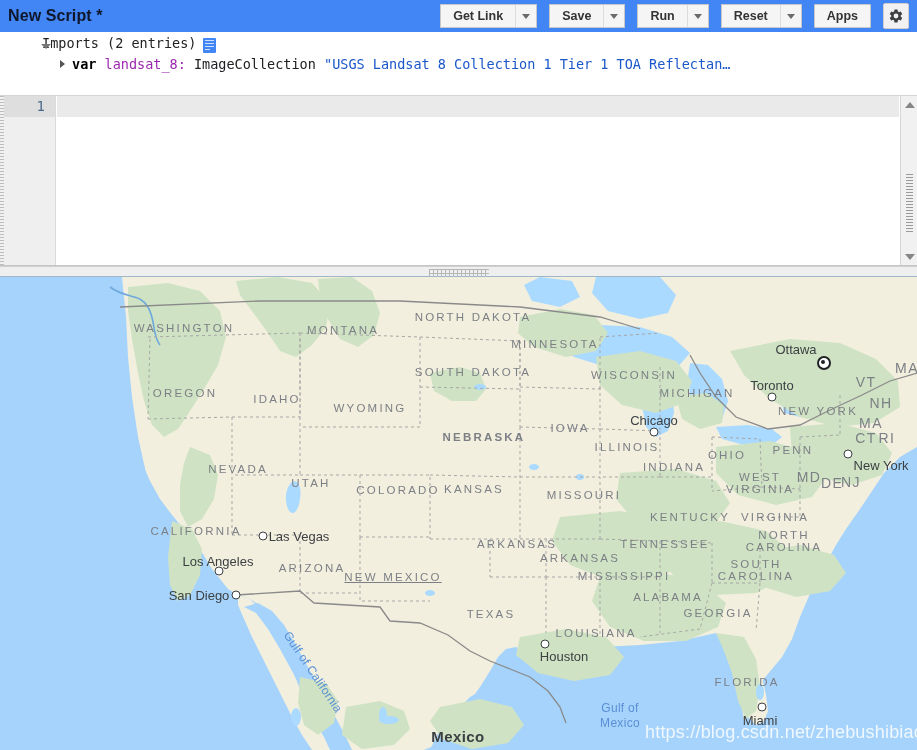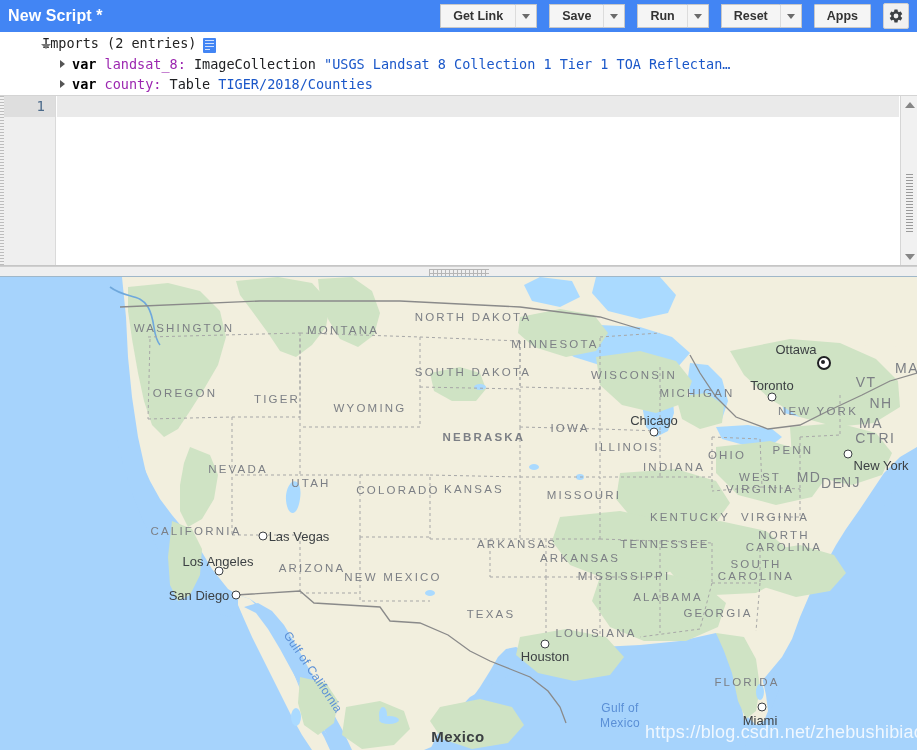--- a/index.html
+++ b/index.html
@@ -13,21 +13,21 @@
 
   
   .toolbar {
     position: absolute; left: 0; top: 0; width: 917px; height: 32px;
     background: #4285F4;
     display: flex; align-items: center;
     box-sizing: border-box;
     padding: 0 6px 0 0;
   }
   .toolbar-title {
-    color: #ffffff;
+    color: #0f172a;
     font-size: 16px;
     font-weight: bold;
     padding-left: 8px;
     letter-spacing: .1px;
     white-space: nowrap;
     flex: 0 0 auto;
   }
   .toolbar-spacer { flex: 1 1 auto; }
   .btn-group { display: flex; align-items: stretch; margin-right: 12px; flex: 0 0 auto; }
   .btn {
@@ -326,24 +326,20 @@
       <span class="tri-down"></span>
       <span class="imports-head-label">Imports (2 entries)</span>
       <span class="notes-icon"></span>
     </div>
 
     <div class="import-row">
       <span class="tri-right"></span>
       <span class="rowtext"><span class="kw-var">var</span><span>&nbsp;</span><span class="varname">landsat_8:</span><span>&nbsp;</span><span class="typename">ImageCollection</span><span>&nbsp;</span><span class="strval">"USGS Landsat 8 Collection 1 Tier 1 TOA Reflectan…</span></span>
     </div>
 
-    <div class="import-row">
-      <span class="tri-right"></span>
-      <span class="rowtext"><span class="kw-var">var</span><span>&nbsp;</span><span class="varname">county:</span><span>&nbsp;</span><span class="typename">Table</span><span>&nbsp;</span><span class="strval">TIGER/2018/Counties</span></span>
-    </div>
   </div>
 
   <div class="editor">
     <div class="edge-strip"></div>
     <div class="gutter">
       <div class="gutter-num">1</div>
     </div>
     <div class="code-area">
       <div class="code-line-active"></div>
     </div>
@@ -512,21 +508,21 @@
       </g>
     </svg>
 
     <div class="map-label lbl-country-sm" style="left:458px; top:459px;">Mexico</div>
 
     <div class="map-label lbl-state" style="left:184px; top:51px;">WASHINGTON</div>
     <div class="map-label lbl-state" style="left:343px; top:53px;">MONTANA</div>
     <div class="map-label lbl-state" style="left:473px; top:40px;">NORTH DAKOTA</div>
     <div class="map-label lbl-state" style="left:555px; top:67px;">MINNESOTA</div>
     <div class="map-label lbl-state" style="left:185px; top:116px;">OREGON</div>
-    <div class="map-label lbl-state" style="left:277px; top:122px;">TIGER</div>
+    <div class="map-label lbl-state" style="left:277px; top:122px;">IDAHO</div>
     <div class="map-label lbl-state" style="left:473px; top:95px;">SOUTH DAKOTA</div>
     <div class="map-label lbl-state" style="left:626px; top:98px;margin-left:8px;">WISCONSIN</div>
     <div class="map-label lbl-state" style="left:370px; top:131px;">WYOMING</div>
     <div class="map-label lbl-state" style="left:697px; top:116px;">MICHIGAN</div>
     <div class="map-label lbl-state" style="left:570px; top:151px;">IOWA</div>
     <div class="map-label lbl-state" style="left:484px; top:160px;font-weight:bold;">NEBRASKA</div>
     <div class="map-label lbl-state" style="left:627px; top:170px;">ILLINOIS</div>
     <div class="map-label lbl-state" style="left:727px; top:178px;">OHIO</div>
     <div class="map-label lbl-state" style="left:238px; top:192px;">NEVADA</div>
     <div class="map-label lbl-state" style="left:311px; top:206px;">UTAH</div>
@@ -543,21 +539,21 @@
     <div class="map-label lbl-state-sm" style="left:866px; top:161px;">CT</div>
     <div class="map-label lbl-state-sm" style="left:887px; top:161px;">RI</div>
     <div class="map-label lbl-state-sm" style="left:809px; top:200px;">MD</div>
     <div class="map-label lbl-state-sm" style="left:832px; top:206px;">DE</div>
     <div class="map-label lbl-state-sm" style="left:851px; top:205px;">NJ</div>
     <div class="map-label lbl-state" style="left:760px; top:206px; text-align:center;"><span>WEST</span><br><span>VIRGINIA</span></div>
     <div class="map-label lbl-state" style="left:196px; top:254px;">CALIFORNIA</div>
     <div class="map-label lbl-state" style="left:690px; top:240px;">KENTUCKY</div>
     <div class="map-label lbl-state" style="left:775px; top:240px;">VIRGINIA</div>
     <div class="map-label lbl-state" style="left:312px; top:291px;">ARIZONA</div>
-    <div class="map-label lbl-state" style="left:393px; top:300px;">NEW MEXICO</div>
+    <div class="map-label lbl-state" style="left:393px; top:300px;text-decoration:underline;">NEW MEXICO</div>
     <div class="map-label lbl-state" style="left:517px; top:267px;">ARKANSAS</div>
     <div class="map-label lbl-state" style="left:665px; top:267px;">TENNESSEE</div>
     <div class="map-label lbl-state" style="left:784px; top:264px; text-align:center;"><span>NORTH</span><br><span>CAROLINA</span></div>
     <div class="map-label lbl-state" style="left:580px; top:281px;">ARKANSAS</div>
     <div class="map-label lbl-state" style="left:624px; top:299px;">MISSISSIPPI</div>
     <div class="map-label lbl-state" style="left:756px; top:293px; text-align:center;"><span>SOUTH</span><br><span>CAROLINA</span></div>
     <div class="map-label lbl-state" style="left:668px; top:320px;">ALABAMA</div>
     <div class="map-label lbl-state" style="left:718px; top:336px;">GEORGIA</div>
     <div class="map-label lbl-state" style="left:491px; top:337px;">TEXAS</div>
     <div class="map-label lbl-state" style="left:596px; top:356px;">LOUISIANA</div>
@@ -578,21 +574,21 @@
     <div class="city-dot" style="left:263px; top:259px;"></div>
     <div class="map-label lbl-city" style="left:299px; top:259px;">Las Vegas</div>
 
     <div class="city-dot" style="left:219px; top:294px;"></div>
     <div class="map-label lbl-city" style="left:218px; top:284px;">Los Angeles</div>
 
     <div class="city-dot" style="left:236px; top:318px;"></div>
     <div class="map-label lbl-city" style="left:199px; top:318px;">San Diego</div>
 
     <div class="city-dot" style="left:545px; top:367px;"></div>
-    <div class="map-label lbl-city" style="left:545px; top:379px;">Houston</div>
+    <div class="map-label lbl-city" style="left:564px; top:379px;">Houston</div>
 
     <div class="city-dot" style="left:762px; top:430px;"></div>
     <div class="map-label lbl-city" style="left:760px; top:443px;">Miami</div>
 
     <div class="map-label lbl-water gulf-cal" style="left:313px; top:395px;">Gulf of California</div>
     <div class="map-label lbl-water" style="left:620px; top:431px;">Gulf of</div>
     <div class="map-label lbl-water" style="left:620px; top:446px;">Mexico</div>
 
     <div class="watermark" style="left:645px; top:445px;">https://blog.csdn.net/zhebushibiaoshifu</div>
   </div>

